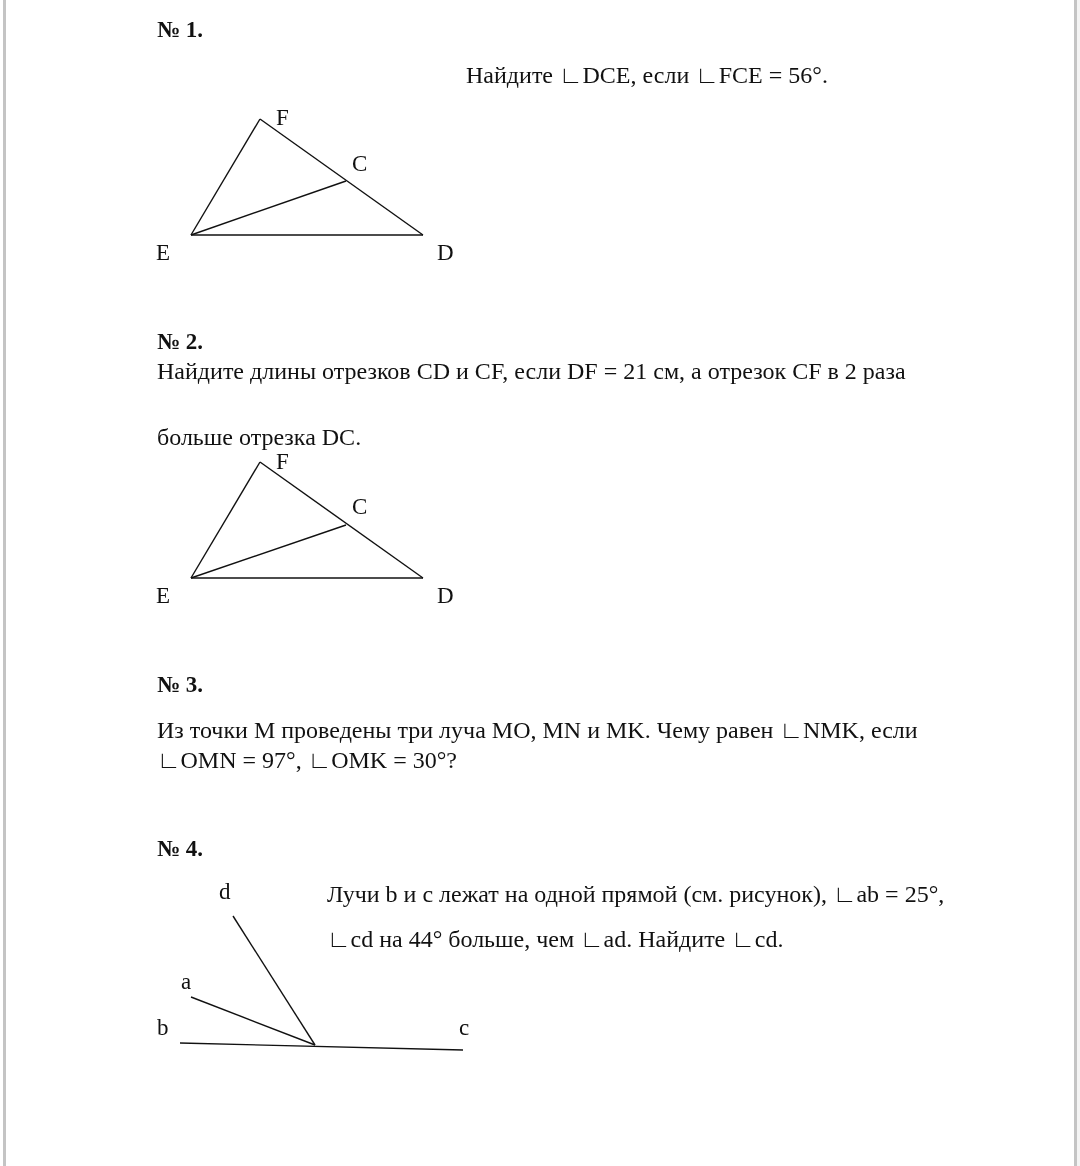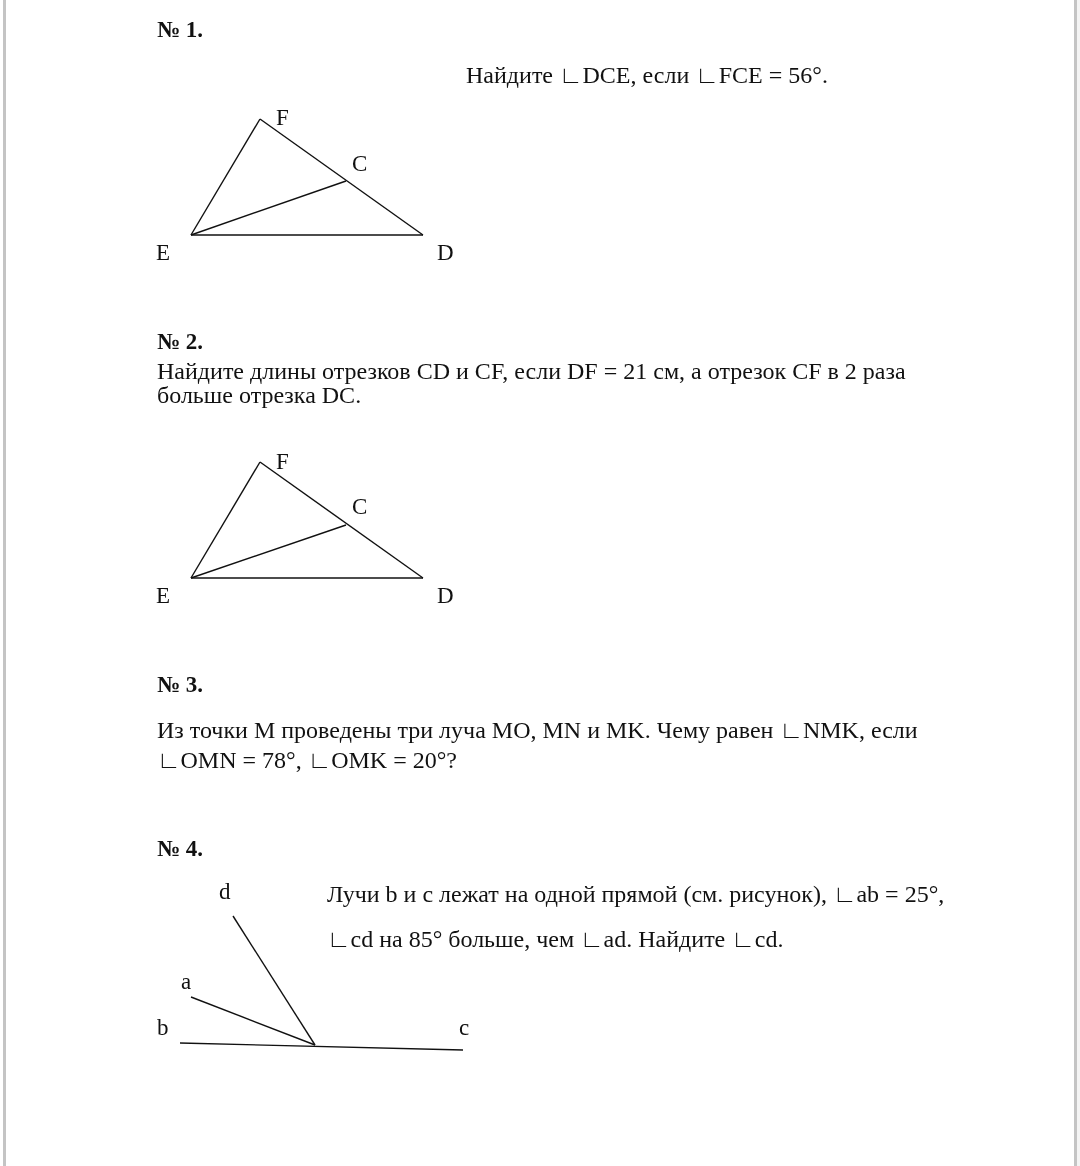--- a/index.html
+++ b/index.html
@@ -30,40 +30,40 @@
   <line x1="191" y1="235" x2="423" y2="235"></line>
   <line x1="191" y1="235" x2="346" y2="181"></line>
 </svg>
 <div class="label" style="left:276px; top:106px;">F</div>
 <div class="label" style="left:352px; top:152px;">C</div>
 <div class="label" style="left:156px; top:241px;">E</div>
 <div class="label" style="left:437px; top:241px;">D</div>
 
 <div class="heading" style="top:329px;">№ 2.</div>
 <div class="para" style="left:157px; top:356px;">Найдите длины отрезков CD и CF, если DF = 21 см, а отрезок CF в 2 раза</div>
-<div class="para" style="left:157px; top:380px;">больше отрезка DC.</div>
+<div class="para" style="left:157px; top:422px;">больше отрезка DC.</div>
 
 <svg class="fig" width="1080" height="1166">
   <line x1="191" y1="578" x2="260" y2="462"></line>
   <line x1="260" y1="462" x2="423" y2="578"></line>
   <line x1="191" y1="578" x2="423" y2="578"></line>
   <line x1="191" y1="578" x2="346" y2="525"></line>
 </svg>
 <div class="label" style="left:276px; top:450px;">F</div>
 <div class="label" style="left:352px; top:495px;">C</div>
 <div class="label" style="left:156px; top:584px;">E</div>
 <div class="label" style="left:437px; top:584px;">D</div>
 
 <div class="heading" style="top:672px;">№ 3.</div>
 <div class="para" style="left:157px; top:715px;">Из точки M проведены три луча MO, MN и MK. Чему равен ∟NMK, если</div>
-<div class="para" style="left:157px; top:745px;">∟OMN = 78°, ∟OMK = 20°?</div>
+<div class="para" style="left:157px; top:745px;">∟OMN = 97°, ∟OMK = 30°?</div>
 
 <div class="heading" style="top:836px;">№ 4.</div>
 <div class="para" style="left:327px; top:879px;text-align:right;">Лучи b и c лежат на одной прямой (см. рисунок), ∟ab = 25°,</div>
-<div class="para" style="left:327px; top:924px;">∟cd на 85° больше, чем ∟ad. Найдите ∟cd.</div>
+<div class="para" style="left:327px; top:924px;">∟cd на 44° больше, чем ∟ad. Найдите ∟cd.</div>
 
 <svg class="fig" width="1080" height="1166">
   <line x1="315" y1="1045" x2="233" y2="916"></line>
   <line x1="315" y1="1045" x2="191" y2="997"></line>
   <line x1="180" y1="1043" x2="463" y2="1050"></line>
 </svg>
 <div class="label" style="left:219px; top:880px;">d</div>
 <div class="label" style="left:181px; top:970px;">a</div>
 <div class="label" style="left:157px; top:1016px;">b</div>
 <div class="label" style="left:459px; top:1016px;">c</div>

